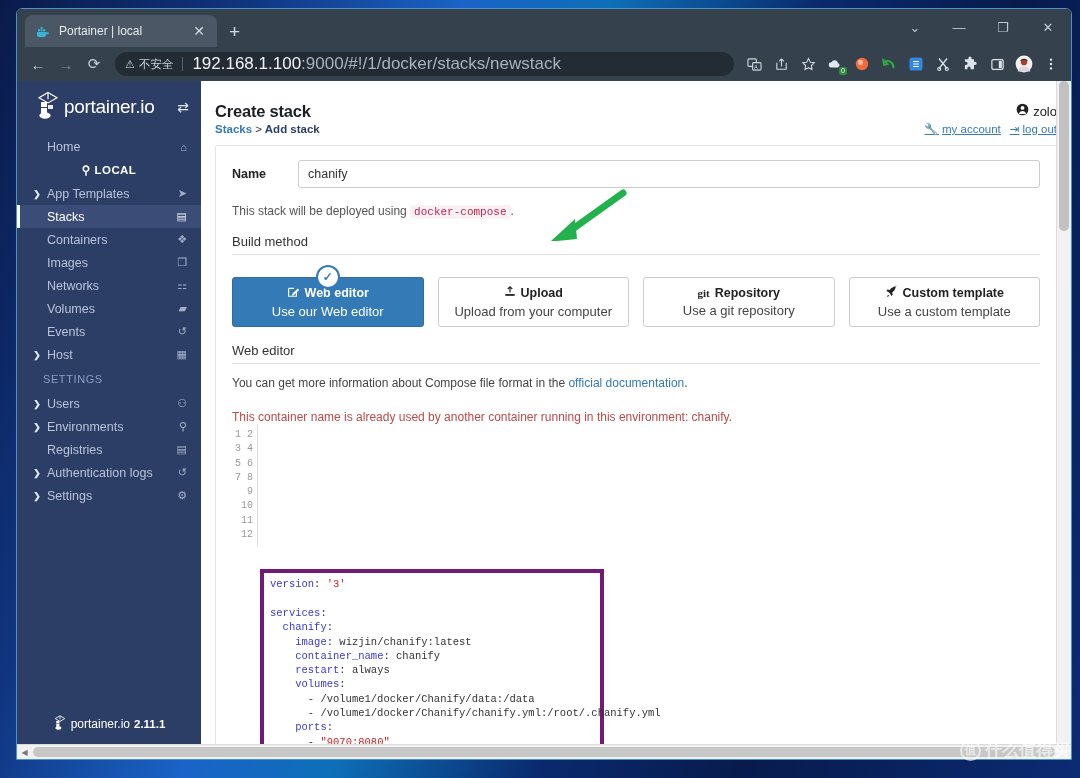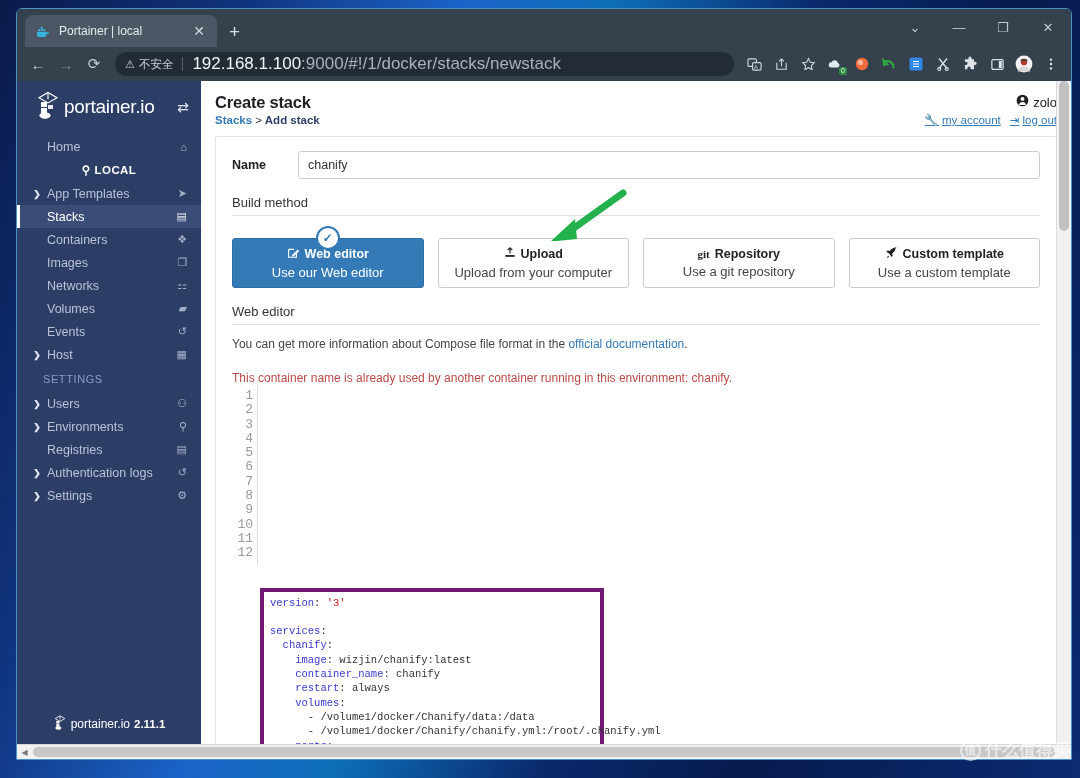--- a/index.html
+++ b/index.html
@@ -110,21 +110,21 @@
     color: #8e9cc4; font-size: 11px; letter-spacing: .6px;
   }
   .sidebar-foot {
     height: 40px; display: flex; align-items: center; justify-content: center; gap: 4px;
     color: #fff; font-size: 12px;
   }
   .sidebar-foot .ver { font-weight: bold; font-size: 11.5px; }
   
   .content {
     flex: 1; background: #fff; position: relative; overflow: hidden;
-    padding: 0 0 0 0;
+    padding: 9px 0 0 0;
   }
   .content-inner { padding: 12px 14px 0 14px; }
   .page-head { display: flex; align-items: flex-start; }
   .page-title { font-size: 16.5px; font-weight: bold; color: #1b1f24; letter-spacing: -.2px; }
   .breadcrumb { font-size: 11.5px; margin-top: 2px; color: #2d3e66; font-weight: bold; }
   .breadcrumb a { color: #337ab7; text-decoration: none; }
   .breadcrumb .sep { color: #333; font-weight: normal; }
   .user-box { margin-left: auto; text-align: right; padding-top: 1px; }
   .user-name { font-size: 13px; color: #222; display: flex; align-items: center; justify-content: flex-end; gap: 4px; font-weight: 500;}
   .user-links { margin-top: 3px; font-size: 11.5px; display: flex; gap: 9px; justify-content: flex-end; }
@@ -170,21 +170,21 @@
   .ed-info { margin-top: 12px; font-size: 12px; color: #444; }
   .ed-info a { color: #337ab7; text-decoration: none; }
   .ed-error { margin-top: 20px; font-size: 12px; color: #b94a48; }
   .editor-wrap {
     margin-top: 23px; display: flex; width: 344px;
     border: 4px solid #701a75; background: #fff;
   }
   .gutter {
     width: 26px; flex: none; background: #fff; text-align: right;
     padding: 4px 4px 4px 0; font-family: "Liberation Mono", monospace;
-    font-size: 13px; color: #999; line-height: 14.3px;
+    font-size: 10px; color: #999; line-height: 14.3px;
     border-right: 1px solid #ddd; margin-left: -28px;
   }
   .code {
     flex: 1; padding: 4px 0 6px 6px; font-family: "Liberation Mono", monospace;
     font-size: 10.5px; line-height: 14.3px; color: #333; white-space: pre;
   }
   .code .k { color: #3a3ad0; }
   .code .s { color: #cc2222; }
   .editor-outer { position: relative; margin-left: 28px; }
   
@@ -488,20 +488,24 @@
           </div>
         </div>
 
         <div class="card">
 
           <div class="form-row">
             <div class="form-label">Name</div>
             <input class="name-input" type="text" value="chanify" style="">
           </div>
 
+          <div class="deploy-note">
+            <span>This stack will be deployed using</span>
+            <span class="code-chip">docker-compose</span><span>.</span>
+          </div>
 
           <div class="section-head">Build method</div>
 
           <div class="build-methods">
             <div class="bm selected">
               <span class="check">✓</span>
               <div class="bm-title">
                 <span>
                   <svg width="13" height="13" viewBox="0 0 16 16">
                       <path d="M2 4.2h6.6M2 4.2v9.6h9.6V8.6" fill="none" stroke="#fff" stroke-width="1.4"></path>

